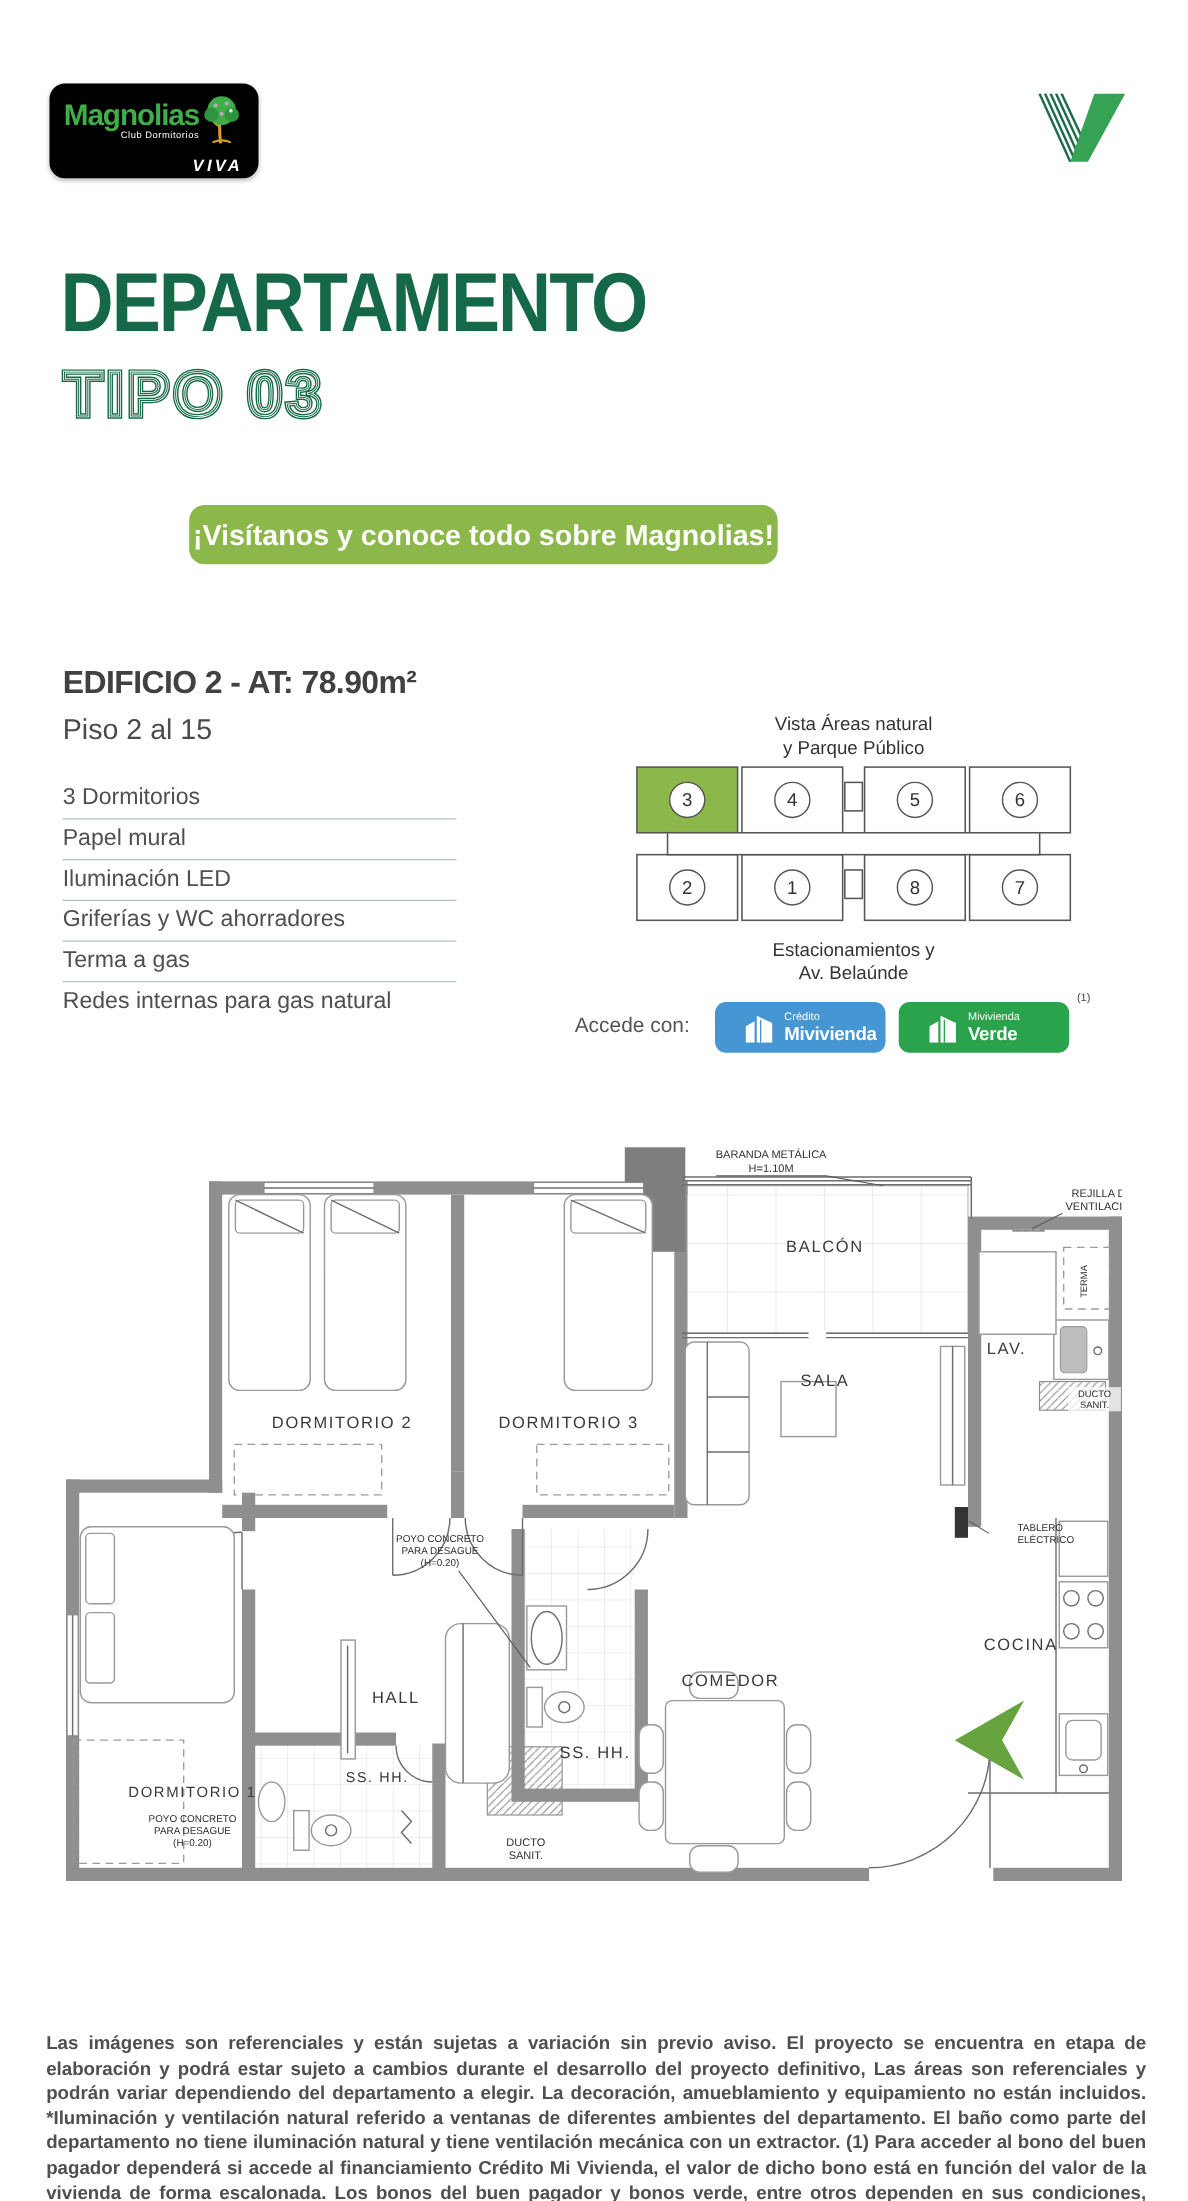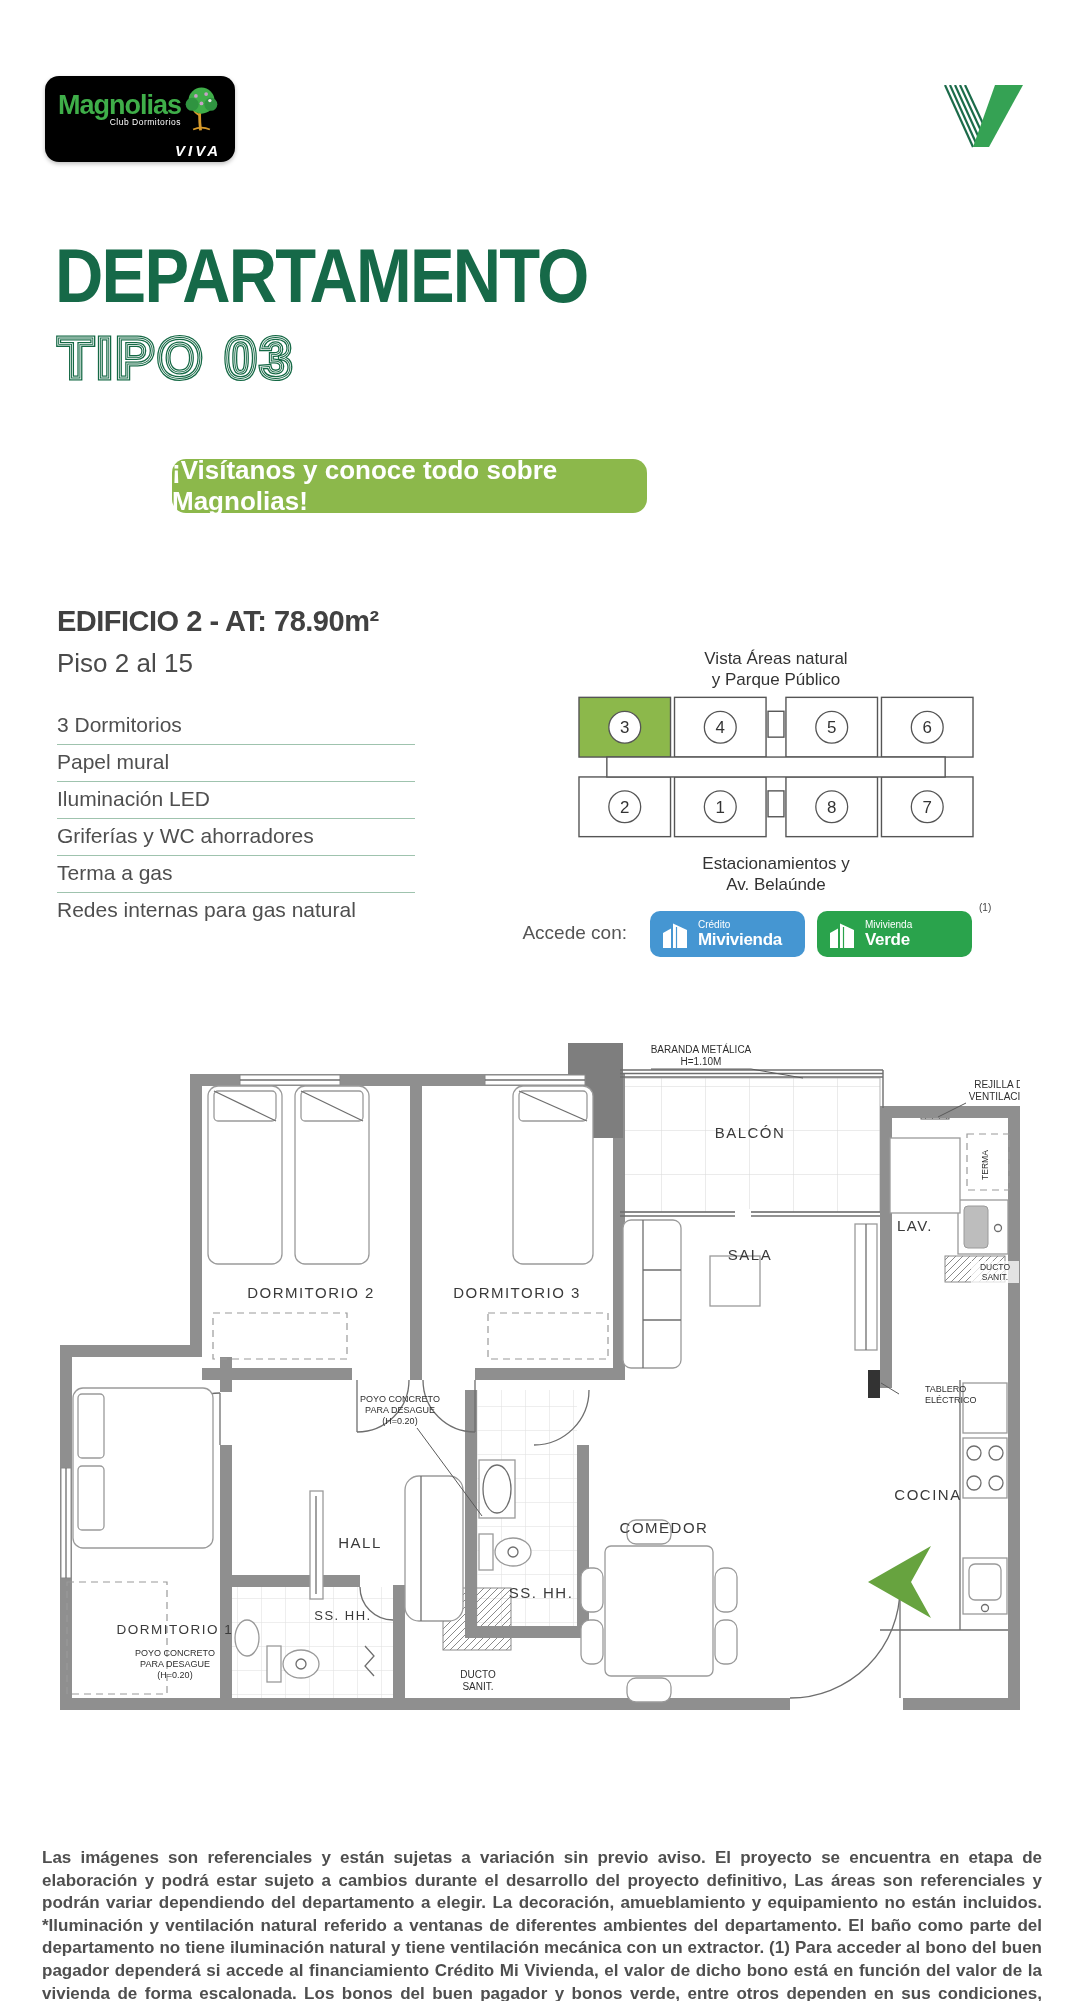--- a/index.html
+++ b/index.html
@@ -17,40 +17,40 @@
         font-size:15px;letter-spacing:3px;}
   .vlogo{position:absolute;left:943px;top:85px;}
 
   
   .title{position:absolute;left:55px;top:238px;color:#166948;font-weight:800;font-size:76px;
          letter-spacing:-2px;transform:scaleX(.88);transform-origin:left;white-space:nowrap;line-height:1;}
   .tipo-svg{position:absolute;left:50px;top:320px;}
   .tipo-svg text{font-family:"Liberation Sans",sans-serif;font-weight:800;font-size:58px;letter-spacing:3px;}
 
   
-  .banner{position:absolute;left:172px;top:459px;width:475px;height:54px;background:#8cb84b;
+  .banner{position:absolute;left:172px;top:459px;width:535px;height:54px;background:#8cb84b;
           border-radius:14px;display:flex;align-items:center;justify-content:center;}
   .banner span{color:#fff;font-weight:700;font-size:26px;}
 
   
   .bldg-title{position:absolute;left:57px;top:605px;font-weight:700;font-size:29px;color:#414141;letter-spacing:-.5px;}
   .floors{position:absolute;left:57px;top:648px;font-size:26px;color:#4a4a4a;}
   .features{position:absolute;left:57px;top:708px;width:358px;}
   .feature{font-size:21px;color:#4f4f4f;padding:5px 0 7px 0;border-bottom:1.5px solid #9fc3ae;}
   .feature:last-child{border-bottom:none;}
 
   
   .cap{position:absolute;width:398px;left:577px;text-align:center;color:#333;font-size:17px;line-height:1.25;}
   .keyplan{position:absolute;left:577px;top:691px;}
   .keyplan text{font-family:"Liberation Sans",sans-serif;font-size:17px;fill:#333;text-anchor:middle;}
 
   
   .accede{position:absolute;left:470px;top:922px;width:157px;text-align:right;font-size:19px;color:#555;}
   .badge{position:absolute;top:911px;width:155px;height:46px;border-radius:10px;display:flex;
-         align-items:center;padding-left:10px;box-sizing:border-box;}
+         align-items:center;padding-left:25px;box-sizing:border-box;}
   .badge-blue{left:650px;background:#4596d2;}
   .badge-green{left:817px;background:#2aa34c;}
   .badge-text{color:#fff;margin-left:8px;line-height:1;}
   .badge-l1{font-size:10px;}
   .badge-l2{font-size:17px;font-weight:800;letter-spacing:-.3px;margin-top:1px;}
   .badge-note{position:absolute;left:979px;top:902px;font-size:10px;color:#444;}
 
   
   .plan{position:absolute;left:45px;top:998px;}
   .wall{fill:#8f8f8f;}

